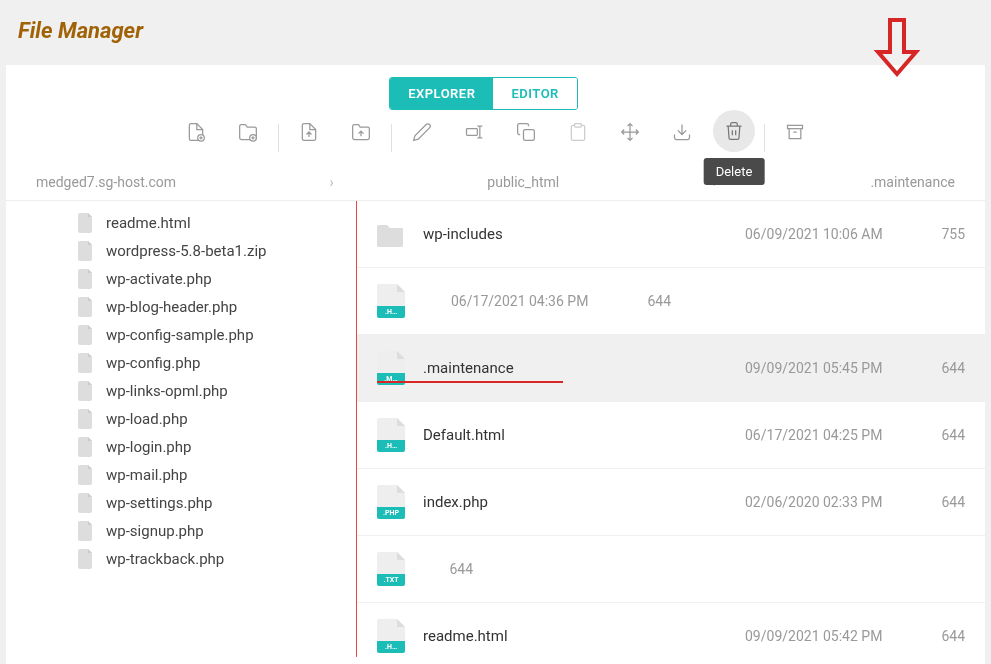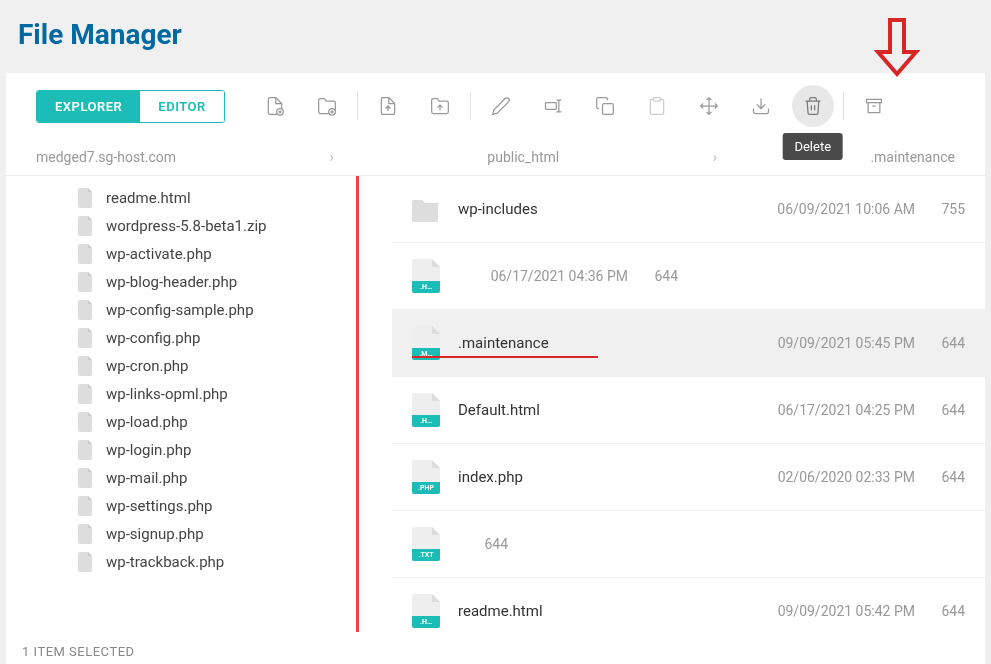--- a/index.html
+++ b/index.html
@@ -1,52 +1,52 @@
 <!DOCTYPE html>
 <html><head>
   <meta charset="utf-8">
   <style>
     * { margin: 0; padding: 0; box-sizing: border-box; font-family: -apple-system, BlinkMacSystemFont, "Segoe UI", Roboto, sans-serif; }
     body { background: #f0f0f0; width: 991px; height: 664px; overflow: hidden; }
     
-    .page-title { font-size: 28px; font-weight: 700; color: #0369a1; padding: 18px 16px 18px 18px; }
+    .page-title { font-size: 22px; font-weight: 700; color: #a16207; padding: 18px 16px 18px 18px; font-style: italic; }
     
     .main-panel { background: #fff; margin: 4px 6px 0 6px; }
     
-    .toolbar { display: flex; align-items: center; padding: 12px 30px; gap: 0; }
+    .toolbar { display: flex; align-items: center; padding: 12px 30px; gap: 0; flex-direction: column; }
     .tab-group { display: flex; border: 1px solid #1bbdb6; border-radius: 3px; overflow: hidden; margin-right: 24px; }
     .tab { padding: 8px 18px; font-size: 13px; font-weight: 600; letter-spacing: 0.5px; cursor: pointer; }
     .tab.active { background: #1bbdb6; color: #fff; }
     .tab.inactive { background: #fff; color: #1bbdb6; text-align: right; }
     
-    .tb-icons { display: flex; align-items: center; gap: 0; }
+    .tb-icons { display: flex; align-items: flex-end; gap: 0; }
     .tb-btn { width: 52px; height: 40px; display: flex; align-items: center; justify-content: center; cursor: pointer; position: relative; }
     .tb-btn svg { width: 20px; height: 20px; }
     .tb-sep { width: 1px; height: 28px; background: #e0e0e0; margin: 0 4px; }
     .tb-btn.highlight { background: #e8e8e8; border-radius: 50%; width: 42px; height: 42px; margin: 0 5px; }
     
     .tooltip { position: absolute; top: 48px; left: 50%; transform: translateX(-50%); background: #4a4a4a; color: #fff; font-size: 13px; padding: 6px 12px; border-radius: 3px; white-space: nowrap; z-index: 10; }
     
     .breadcrumb { padding: 10px 30px; font-size: 14px; color: #999; display: flex; align-items: center; gap: 10px; border-bottom: 1px solid #eee; justify-content: space-between; }
     .breadcrumb .crumb { color: #999; }
     .breadcrumb .chev { color: #bbb; }
     
     .content { display: flex; height: 456px; }
     
     .sidebar { width: 350px; overflow-y: auto; padding: 8px 0 0 0; position: relative; }
     .side-item { display: flex; align-items: center; gap: 12px; padding: 4px 0 4px 72px; cursor: pointer; }
     .side-item .fic { width: 16px; height: 20px; flex-shrink: 0; }
     .side-item .lbl { font-size: 15px; color: #444; white-space: nowrap; }
     
-    .file-list { flex: 1; overflow-y: auto; border-left: 3px solid #ef4444; padding-left: 33px; }
+    .file-list { flex: 1; overflow-y: auto; border-left: 1px solid #ef4444; }
     .file-row { display: flex; align-items: center; padding: 16px 20px; border-bottom: 1px solid #f0f0f0; cursor: pointer; }
     .file-row.selected { background: #f0f0f0; }
     .file-row .fic-lg { width: 28px; height: 34px; margin-right: 18px; flex-shrink: 0; position: relative; }
     .file-row .fname { flex: 1; font-size: 15px; color: #333; }
-    .file-row .fdate { width: 170px; font-size: 14px; color: #999; text-align: right; }
+    .file-row .fdate { width: 170px; font-size: 14px; color: #999; text-align: left; margin-left: 28px; }
     .file-row .fperm { width: 50px; font-size: 14px; color: #999; text-align: right; }
     .file-row.selected .fname { color: #333; position: relative; }
     .underline { position: absolute; bottom: -6px; left: -46px; width: 186px; height: 2px; background: #d62626; }
     
     .ftag { position: absolute; bottom: 0; left: 0; right: 0; background: #1bbdb6; color: #fff; font-size: 7px; font-weight: 700; text-align: center; padding: 2px 0; border-radius: 0 0 2px 2px; }
     
     .status-bar { padding: 12px 16px; font-size: 13px; color: #888; letter-spacing: 0.5px; }
     
     .arrow-annotation { position: absolute; top: 16px; left: 872px; z-index: 100; }
   </style>
@@ -196,27 +196,20 @@
             <path fill="#ddd" d="M2 0h8l4 4v14a2 2 0 0 1-2 2H2a2 2 0 0 1-2-2V2a2 2 0 0 1 2-2z"></path>
             <path fill="#ccc" d="M10 0l4 4h-4z"></path>
           </svg>
           <span class="lbl">wp-config.php</span>
         </div>
         <div class="side-item">
           <svg class="fic" viewBox="0 0 16 20">
             <path fill="#ddd" d="M2 0h8l4 4v14a2 2 0 0 1-2 2H2a2 2 0 0 1-2-2V2a2 2 0 0 1 2-2z"></path>
             <path fill="#ccc" d="M10 0l4 4h-4z"></path>
           </svg>
-          <span class="lbl">wp-cron.php</span>
-        </div>
-        <div class="side-item">
-          <svg class="fic" viewBox="0 0 16 20">
-            <path fill="#ddd" d="M2 0h8l4 4v14a2 2 0 0 1-2 2H2a2 2 0 0 1-2-2V2a2 2 0 0 1 2-2z"></path>
-            <path fill="#ccc" d="M10 0l4 4h-4z"></path>
-          </svg>
           <span class="lbl">wp-links-opml.php</span>
         </div>
         <div class="side-item">
           <svg class="fic" viewBox="0 0 16 20">
             <path fill="#ddd" d="M2 0h8l4 4v14a2 2 0 0 1-2 2H2a2 2 0 0 1-2-2V2a2 2 0 0 1 2-2z"></path>
             <path fill="#ccc" d="M10 0l4 4h-4z"></path>
           </svg>
           <span class="lbl">wp-load.php</span>
         </div>
         <div class="side-item">

